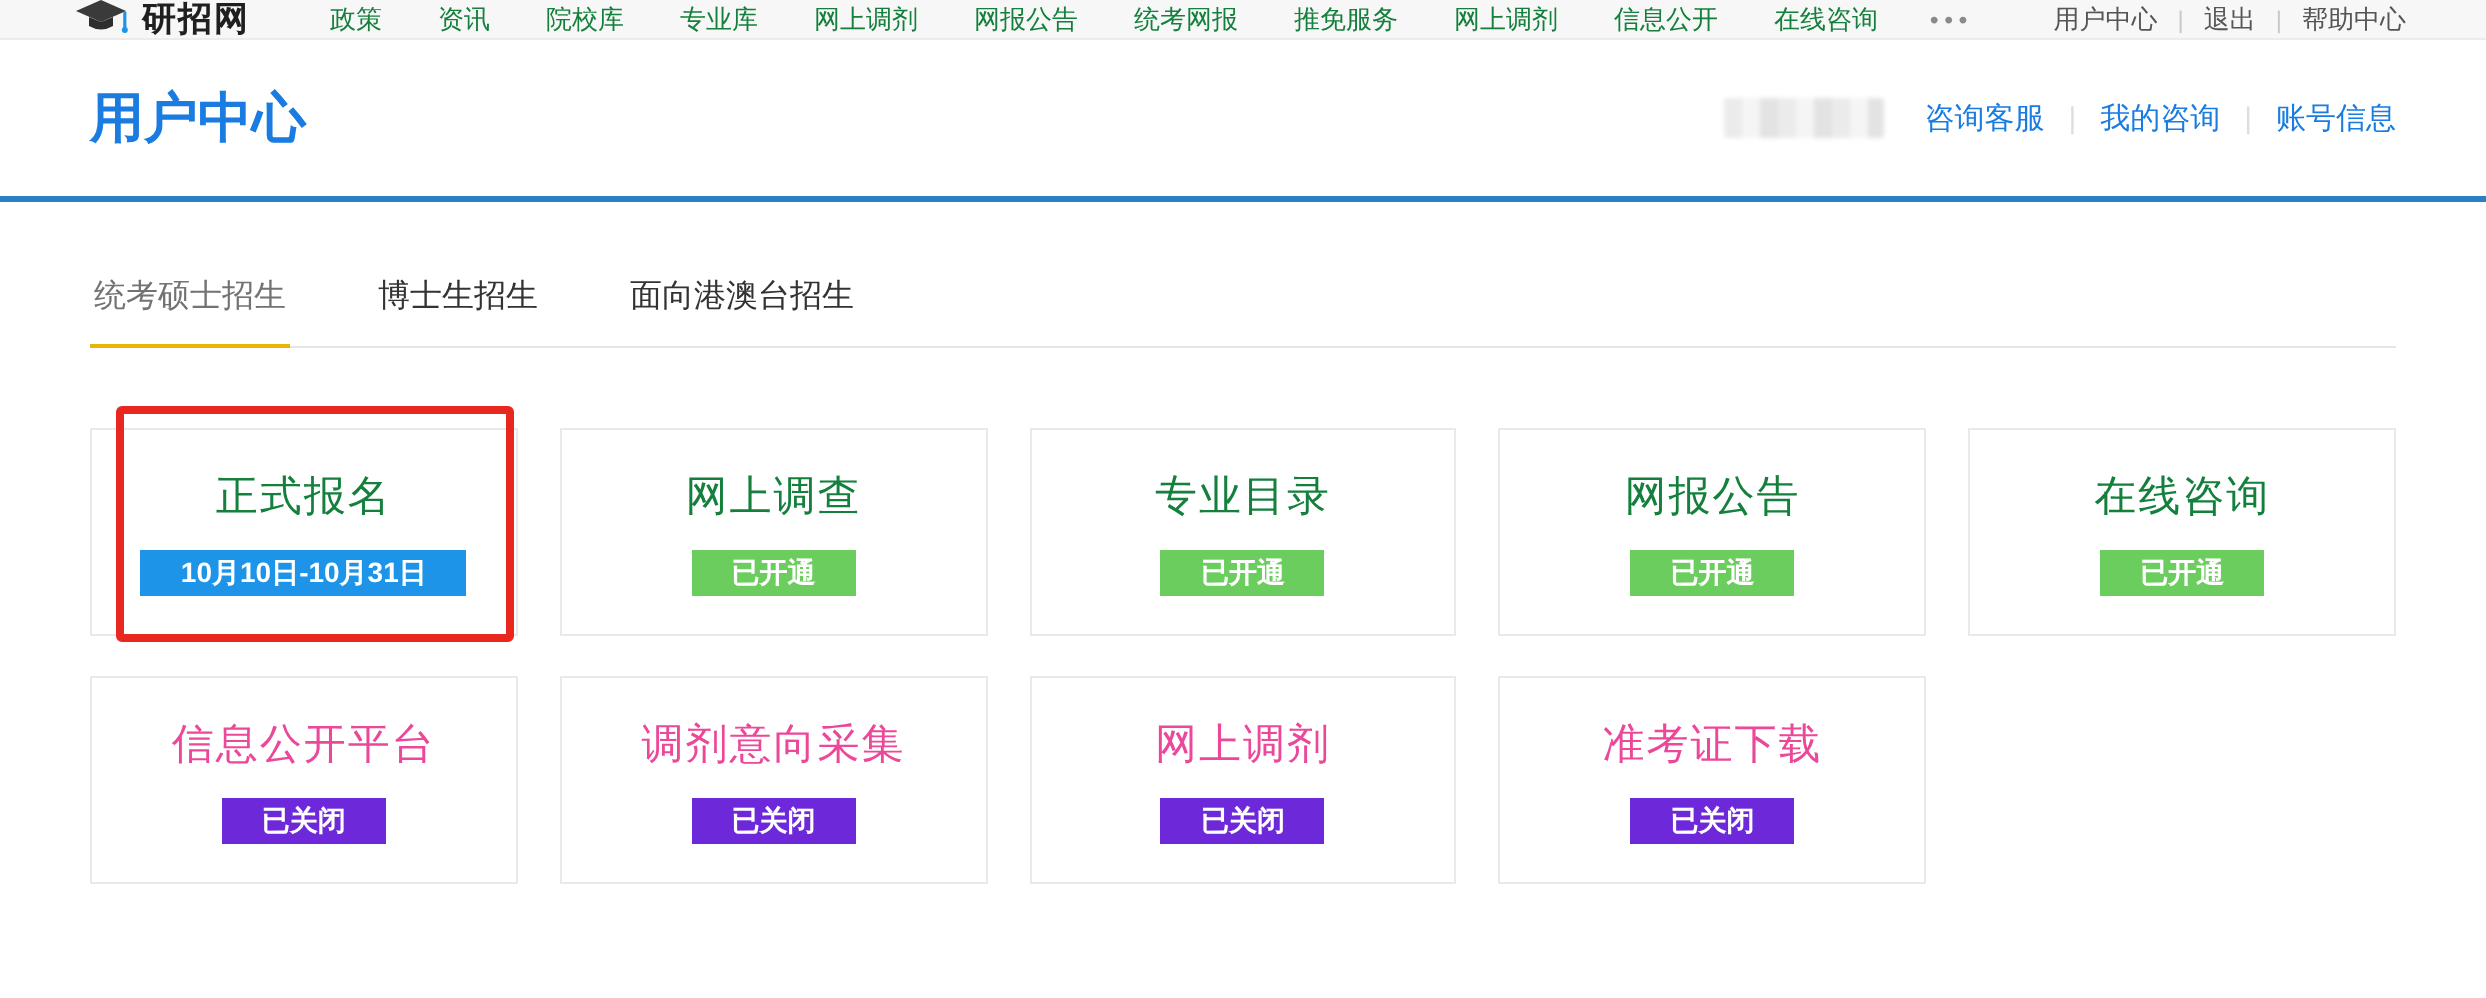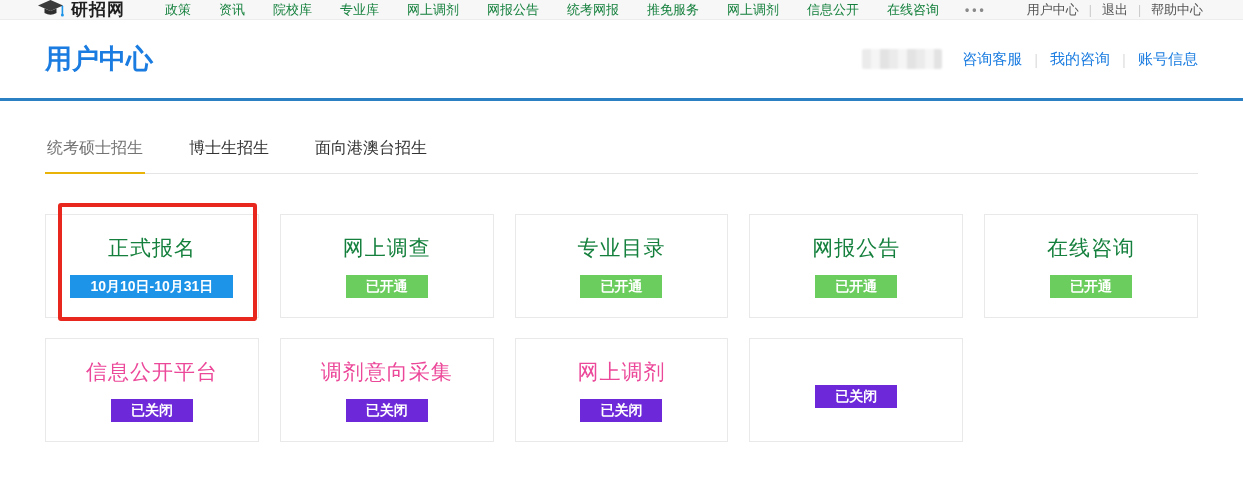--- a/index.html
+++ b/index.html
@@ -197,16 +197,17 @@
     <div class="card-title">调剂意向采集</div>
     <div class="badge off">已关闭</div>
   </div>
 
   <div class="card closed">
     <div class="card-title">网上调剂</div>
     <div class="badge off">已关闭</div>
   </div>
 
   <div class="card closed">
+    <div class="card-title">准考证下载</div>
     <div class="badge off">已关闭</div>
   </div>
 
 </div>
 
 </body></html>

